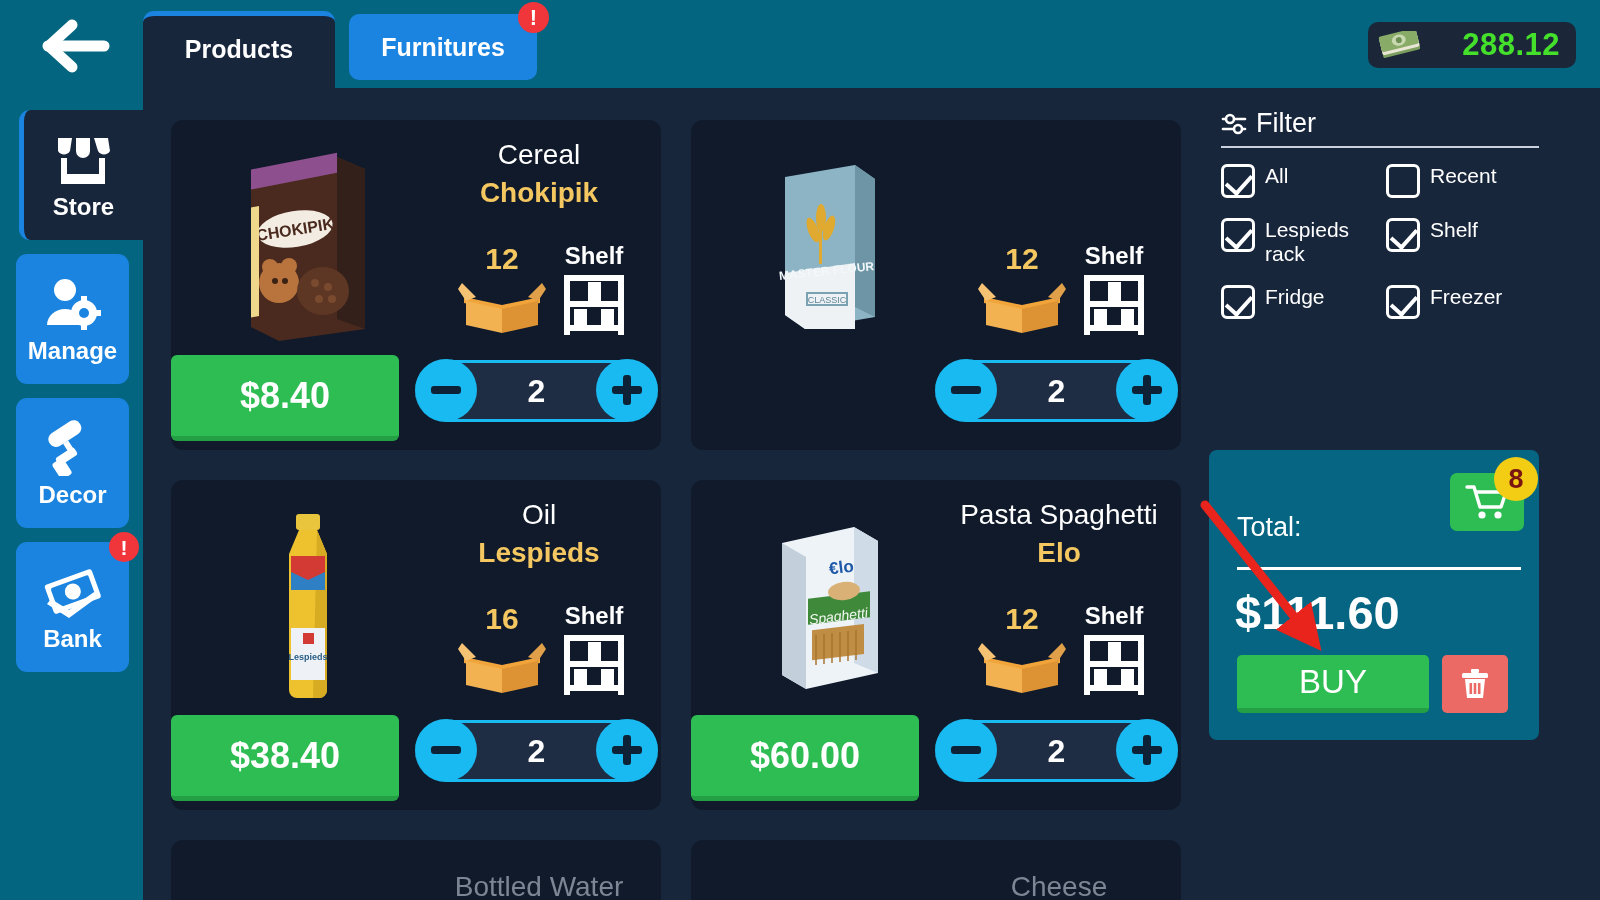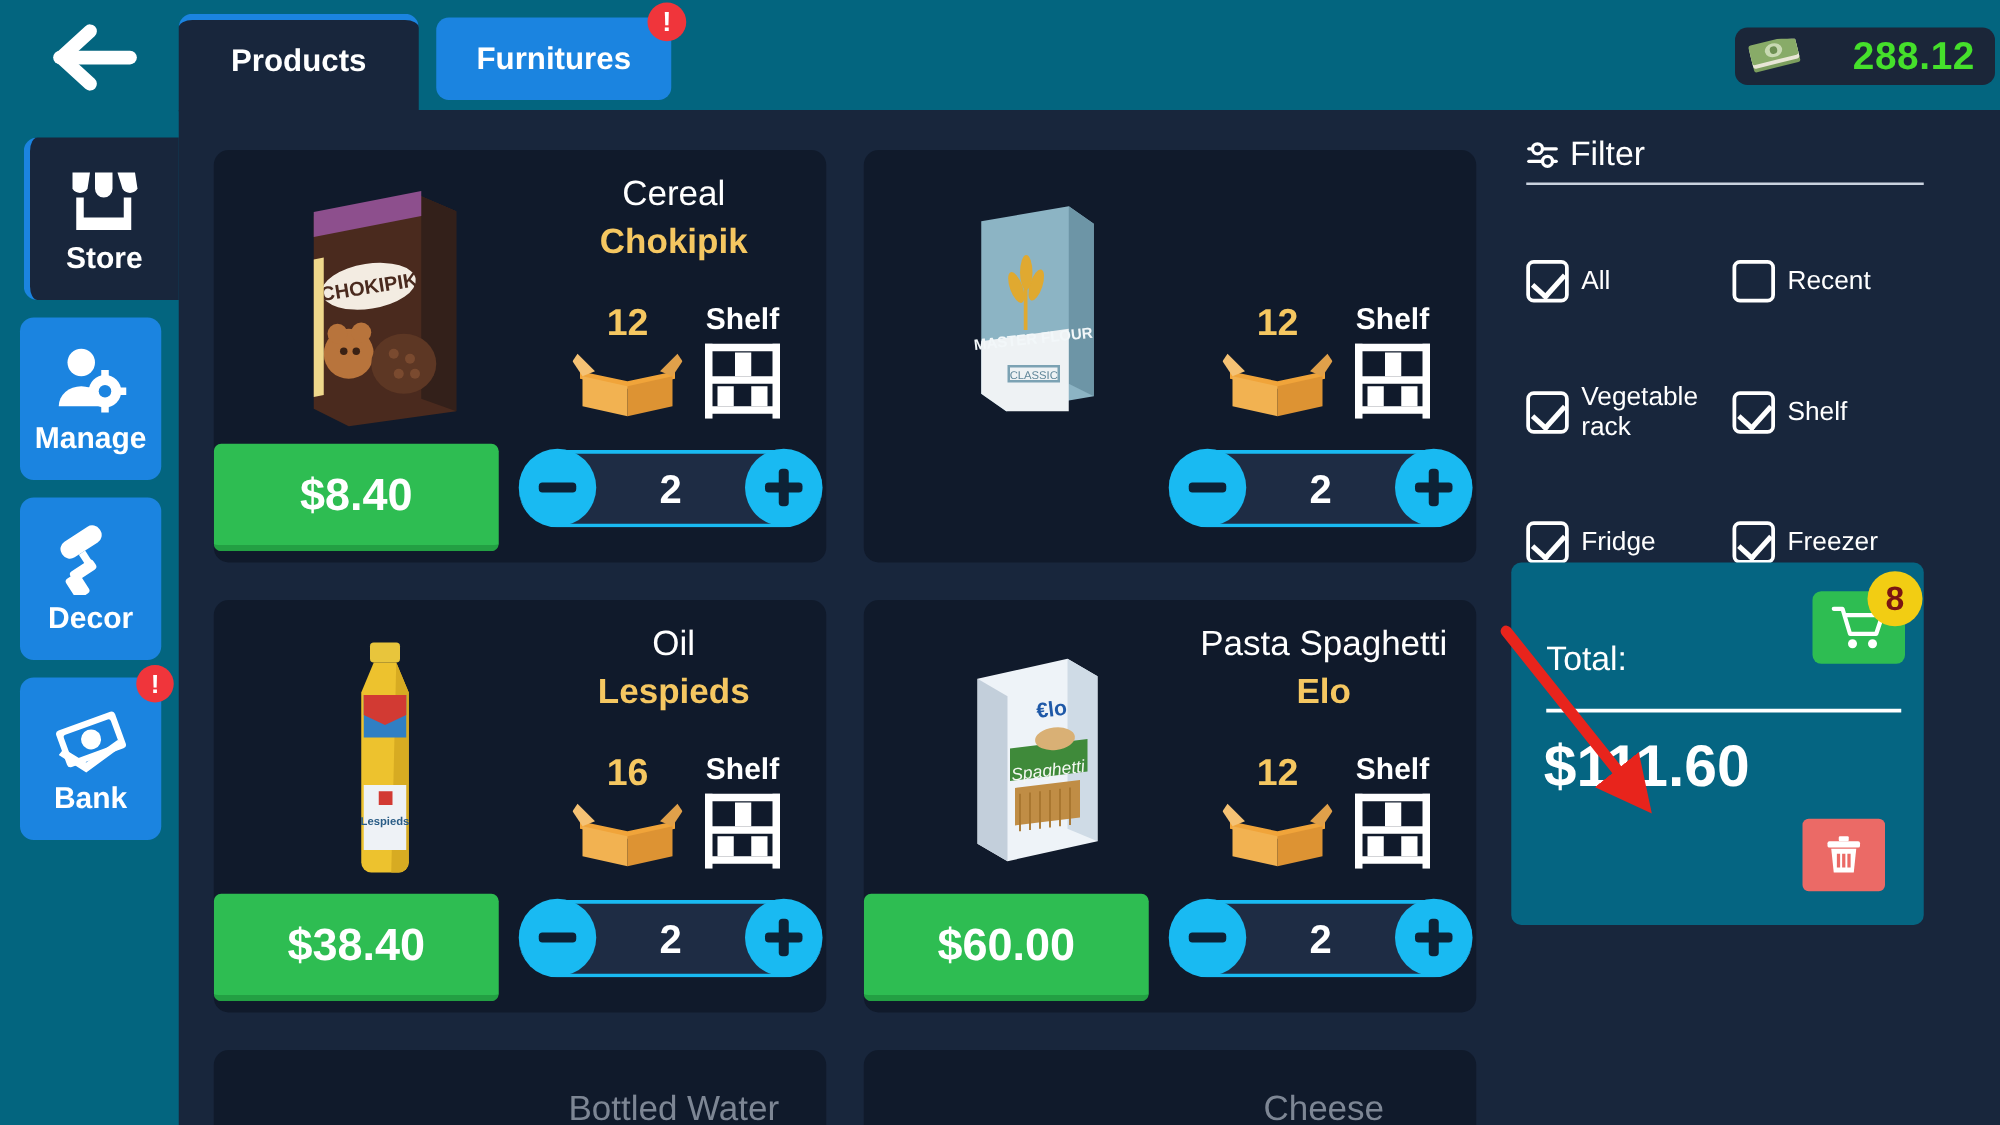--- a/index.html
+++ b/index.html
@@ -10,21 +10,21 @@
     overflow: hidden;
   }
   #root { position: relative; width: 1600px; height: 900px; background: #03657f; }
 
   
   .back-btn {
     position: absolute; left: 36px; top: 14px; width: 78px; height: 64px;
     cursor: pointer; display: flex; align-items: center; justify-content: center;
   }
   .money-box {
-    position: absolute; right: 4px; top: 22px; width: 208px; height: 46px;
+    position: absolute; right: 24px; top: 22px; width: 208px; height: 46px;
     background: #1b2639; border-radius: 10px;
     display: flex; align-items: center; gap: 8px; padding: 0 16px 0 10px;
   }
   .money-icon { width: 44px; height: 28px; position: relative; flex: 0 0 auto; }
   .money-val {
     flex: 1; text-align: right; color: #45e02b; font-size: 31px; font-weight: 700;
     letter-spacing: .5px;
   }
 
   
@@ -123,21 +123,21 @@
   .card.dim .info { top: 32px; }
 
   
   .filter {
     position: absolute; left: 1066px; top: 20px; width: 330px;
   }
   .filter-head { display: flex; align-items: center; gap: 9px; padding-left: 12px; }
   .filter-title { color: #fff; font-size: 27px; font-weight: 500; }
   .filter-rule { height: 2px; background: #c9d2de; margin: 7px 0 16px 12px; }
   .filter-grid { display: flex; flex-wrap: wrap; }
-  .f-item { width: 50%; display: flex; align-items: center; gap: 10px; margin-bottom: 20px; padding-left: 12px; cursor: pointer; margin-top: 44px; }
+  .f-item { width: 50%; display: flex; align-items: flex-start; gap: 10px; margin-bottom: 20px; padding-left: 12px; cursor: pointer; }
   .chk {
     width: 34px; height: 34px; border: 3px solid #ffffff; border-radius: 6px;
     position: relative; flex: 0 0 auto;
   }
   .chk.on::after {
     content: ""; position: absolute; left: 7px; top: 2px; width: 12px; height: 21px;
     border: solid #fff; border-width: 0 4px 4px 0; transform: rotate(42deg);
   }
   .f-label { color: #fff; font-size: 21px; font-weight: 500; line-height: 1.12; }
 
@@ -562,21 +562,21 @@
         <label class="f-item">
           <span class="chk on"></span>
           <span class="f-label">All</span>
         </label>
         <label class="f-item">
           <span class="chk"></span>
           <span class="f-label">Recent</span>
         </label>
         <label class="f-item">
           <span class="chk on"></span>
-          <span class="f-label" style="max-width:118px">Vegetable rack</span>
+          <span class="f-label" style="max-width:118px">Lespieds rack</span>
         </label>
         <label class="f-item">
           <span class="chk on"></span>
           <span class="f-label">Shelf</span>
         </label>
         <label class="f-item">
           <span class="chk on"></span>
           <span class="f-label">Fridge</span>
         </label>
         <label class="f-item">
@@ -593,20 +593,23 @@
             <polyline points="2,4 9,4 15,24 36,24 41,9 12,9"></polyline>
           </g>
           <circle cx="17" cy="32" r="3.6" fill="#ffffff"></circle>
           <circle cx="33" cy="32" r="3.6" fill="#ffffff"></circle>
         </svg>
         <span class="cart-badge">8</span>
       </div>
       <div class="cart-total-label">Total:</div>
       <div class="cart-rule"></div>
       <div class="cart-amount">$111.60</div>
+      <div class="buy-btn">
+        <span>BUY</span>
+      </div>
       <div class="del-btn">
         <svg width="28" height="32" viewBox="0 0 28 32">
           <rect x="1" y="5" width="26" height="5" rx="1.5" fill="#ffffff"></rect>
           <rect x="10" y="1" width="8" height="4" rx="1" fill="#ffffff"></rect>
           <path d="M4 11 h20 l-2 19 h-16 z" fill="#ffffff"></path>
           <g fill="#eb6a66">
               <rect x="8.5" y="15" width="2.6" height="11"></rect>
               <rect x="12.7" y="15" width="2.6" height="11"></rect>
               <rect x="16.9" y="15" width="2.6" height="11"></rect>
             </g>

